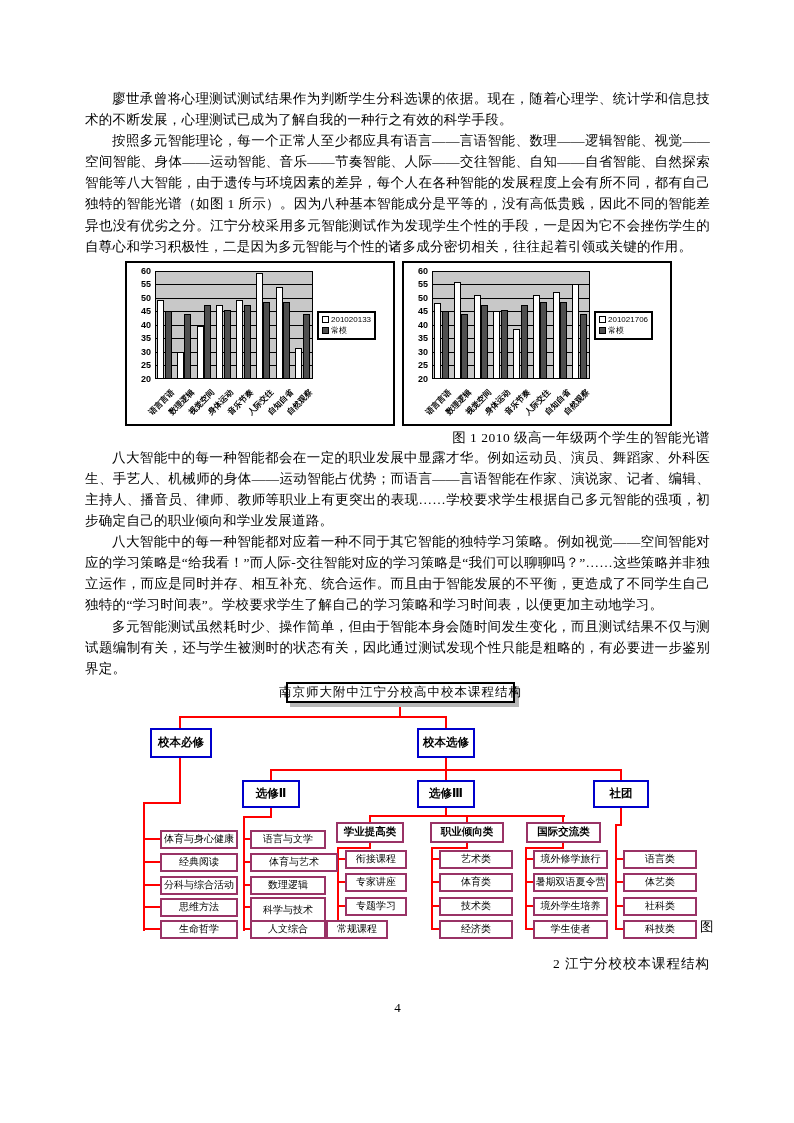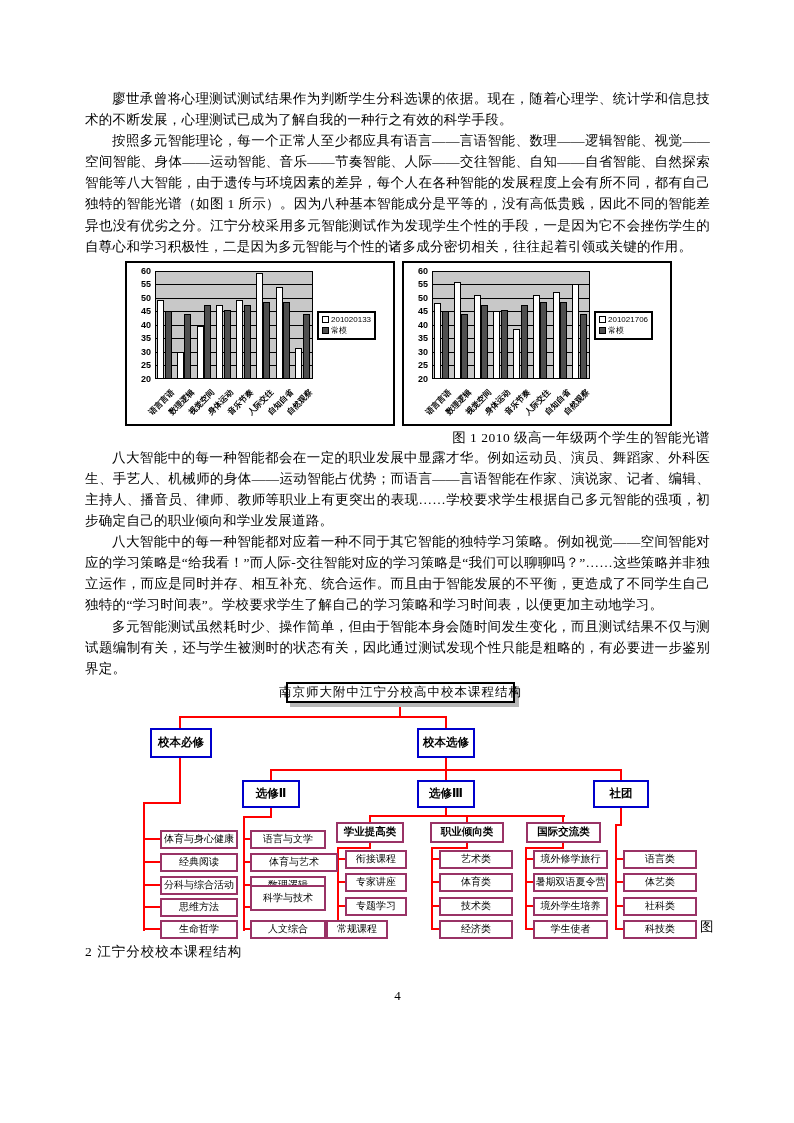--- a/index.html
+++ b/index.html
@@ -36,21 +36,21 @@
   .dnode { position:absolute; background:#fff; display:flex; align-items:center;
            justify-content:center; white-space:nowrap; z-index:2; }
   .title-node { border:2px solid #000; box-shadow:4px 4px 0 #b8b8b8; font-size:12.5px;
                 font-family:"Liberation Serif","DejaVu Serif",serif; letter-spacing:1px; }
   .blue-node { border:2px solid #0000cc; font-weight:bold; font-size:11.5px; }
   .hdr-node  { border:2px solid #993366; font-weight:bold; font-size:10.5px; }
   .item-node { border:2px solid #993366; font-size:10px; }
   .conn { position:absolute; background:#ff0000; z-index:1; }
   .fig2-prefix { position:absolute; left:700px; top:237px; font-size:13.5px;
                  font-family:"Liberation Serif","DejaVu Serif",serif; }
-  .fig2-caption { text-align:left; font-size:13.5px; margin-top:4px; letter-spacing:1px; }
+  .fig2-caption { text-align:right; font-size:13.5px; margin-top:16px; letter-spacing:1px; }
   .page-number { text-align:center; font-size:13px; margin-top:27px; }
 </style>
 </head>
 <body>
 
 <div class="content">
   <p class="para">廖世承曾将心理测试测试结果作为判断学生分科选课的依据。现在，随着心理学、统计学和信息技术的不断发展，心理测试已成为了解自我的一种行之有效的科学手段。</p>
   <p class="para">按照多元智能理论，每一个正常人至少都应具有语言——言语智能、数理——逻辑智能、视觉——空间智能、身体——运动智能、音乐——节奏智能、人际——交往智能、自知——自省智能、自然探索智能等八大智能，由于遗传与环境因素的差异，每个人在各种智能的发展程度上会有所不同，都有自己独特的智能光谱（如图 1 所示）。因为八种基本智能成分是平等的，没有高低贵贱，因此不同的智能差异也没有优劣之分。江宁分校采用多元智能测试作为发现学生个性的手段，一是因为它不会挫伤学生的自尊心和学习积极性，二是因为多元智能与个性的诸多成分密切相关，往往起着引领或关键的作用。</p>
 
   <div class="figure-row">
@@ -179,21 +179,21 @@
       <div class="dnode hdr-node" style="left: 430px; top: 141px; width: 74px; height: 21px;">职业倾向类</div>
       <div class="dnode hdr-node" style="left: 526px; top: 141px; width: 75px; height: 21px;">国际交流类</div>
       <div class="dnode item-node" style="left: 160px; top: 149px; width: 78px; height: 19px;">体育与身心健康</div>
       <div class="dnode item-node" style="left: 160px; top: 172px; width: 78px; height: 19px;">经典阅读</div>
       <div class="dnode item-node" style="left: 160px; top: 195px; width: 78px; height: 19px;">分科与综合活动</div>
       <div class="dnode item-node" style="left: 160px; top: 217px; width: 78px; height: 19px; text-align: center;">思维方法</div>
       <div class="dnode item-node" style="left: 160px; top: 239px; width: 78px; height: 19px;">生命哲学</div>
       <div class="dnode item-node" style="left: 250px; top: 149px; width: 76px; height: 19px;">语言与文学</div>
       <div class="dnode item-node" style="left: 250px; top: 172px; width: 88px; height: 19px;">体育与艺术</div>
       <div class="dnode item-node" style="left: 250px; top: 195px; width: 76px; height: 19px;">数理逻辑</div>
-      <div class="dnode item-node" style="left: 250px; top: 204px; width: 76px; height: 26px;">科学与技术</div>
+      <div class="dnode item-node" style="left: 250px; top: 216px; width: 76px; height: 26px;">科学与技术</div>
       <div class="dnode item-node" style="left: 250px; top: 239px; width: 76px; height: 19px;">人文综合</div>
       <div class="dnode item-node" style="left: 345px; top: 169px; width: 62px; height: 19px;">衔接课程</div>
       <div class="dnode item-node" style="left: 345px; top: 192px; width: 62px; height: 19px;">专家讲座</div>
       <div class="dnode item-node" style="left: 345px; top: 216px; width: 62px; height: 19px;">专题学习</div>
       <div class="dnode item-node" style="left: 326px; top: 239px; width: 62px; height: 19px;">常规课程</div>
       <div class="dnode item-node" style="left: 439px; top: 169px; width: 74px; height: 19px;">艺术类</div>
       <div class="dnode item-node" style="left: 439px; top: 192px; width: 74px; height: 19px;">体育类</div>
       <div class="dnode item-node" style="left: 439px; top: 216px; width: 74px; height: 19px;">技术类</div>
       <div class="dnode item-node" style="left: 439px; top: 239px; width: 74px; height: 19px;">经济类</div>
       <div class="dnode item-node" style="left: 533px; top: 169px; width: 75px; height: 19px;">境外修学旅行</div>

